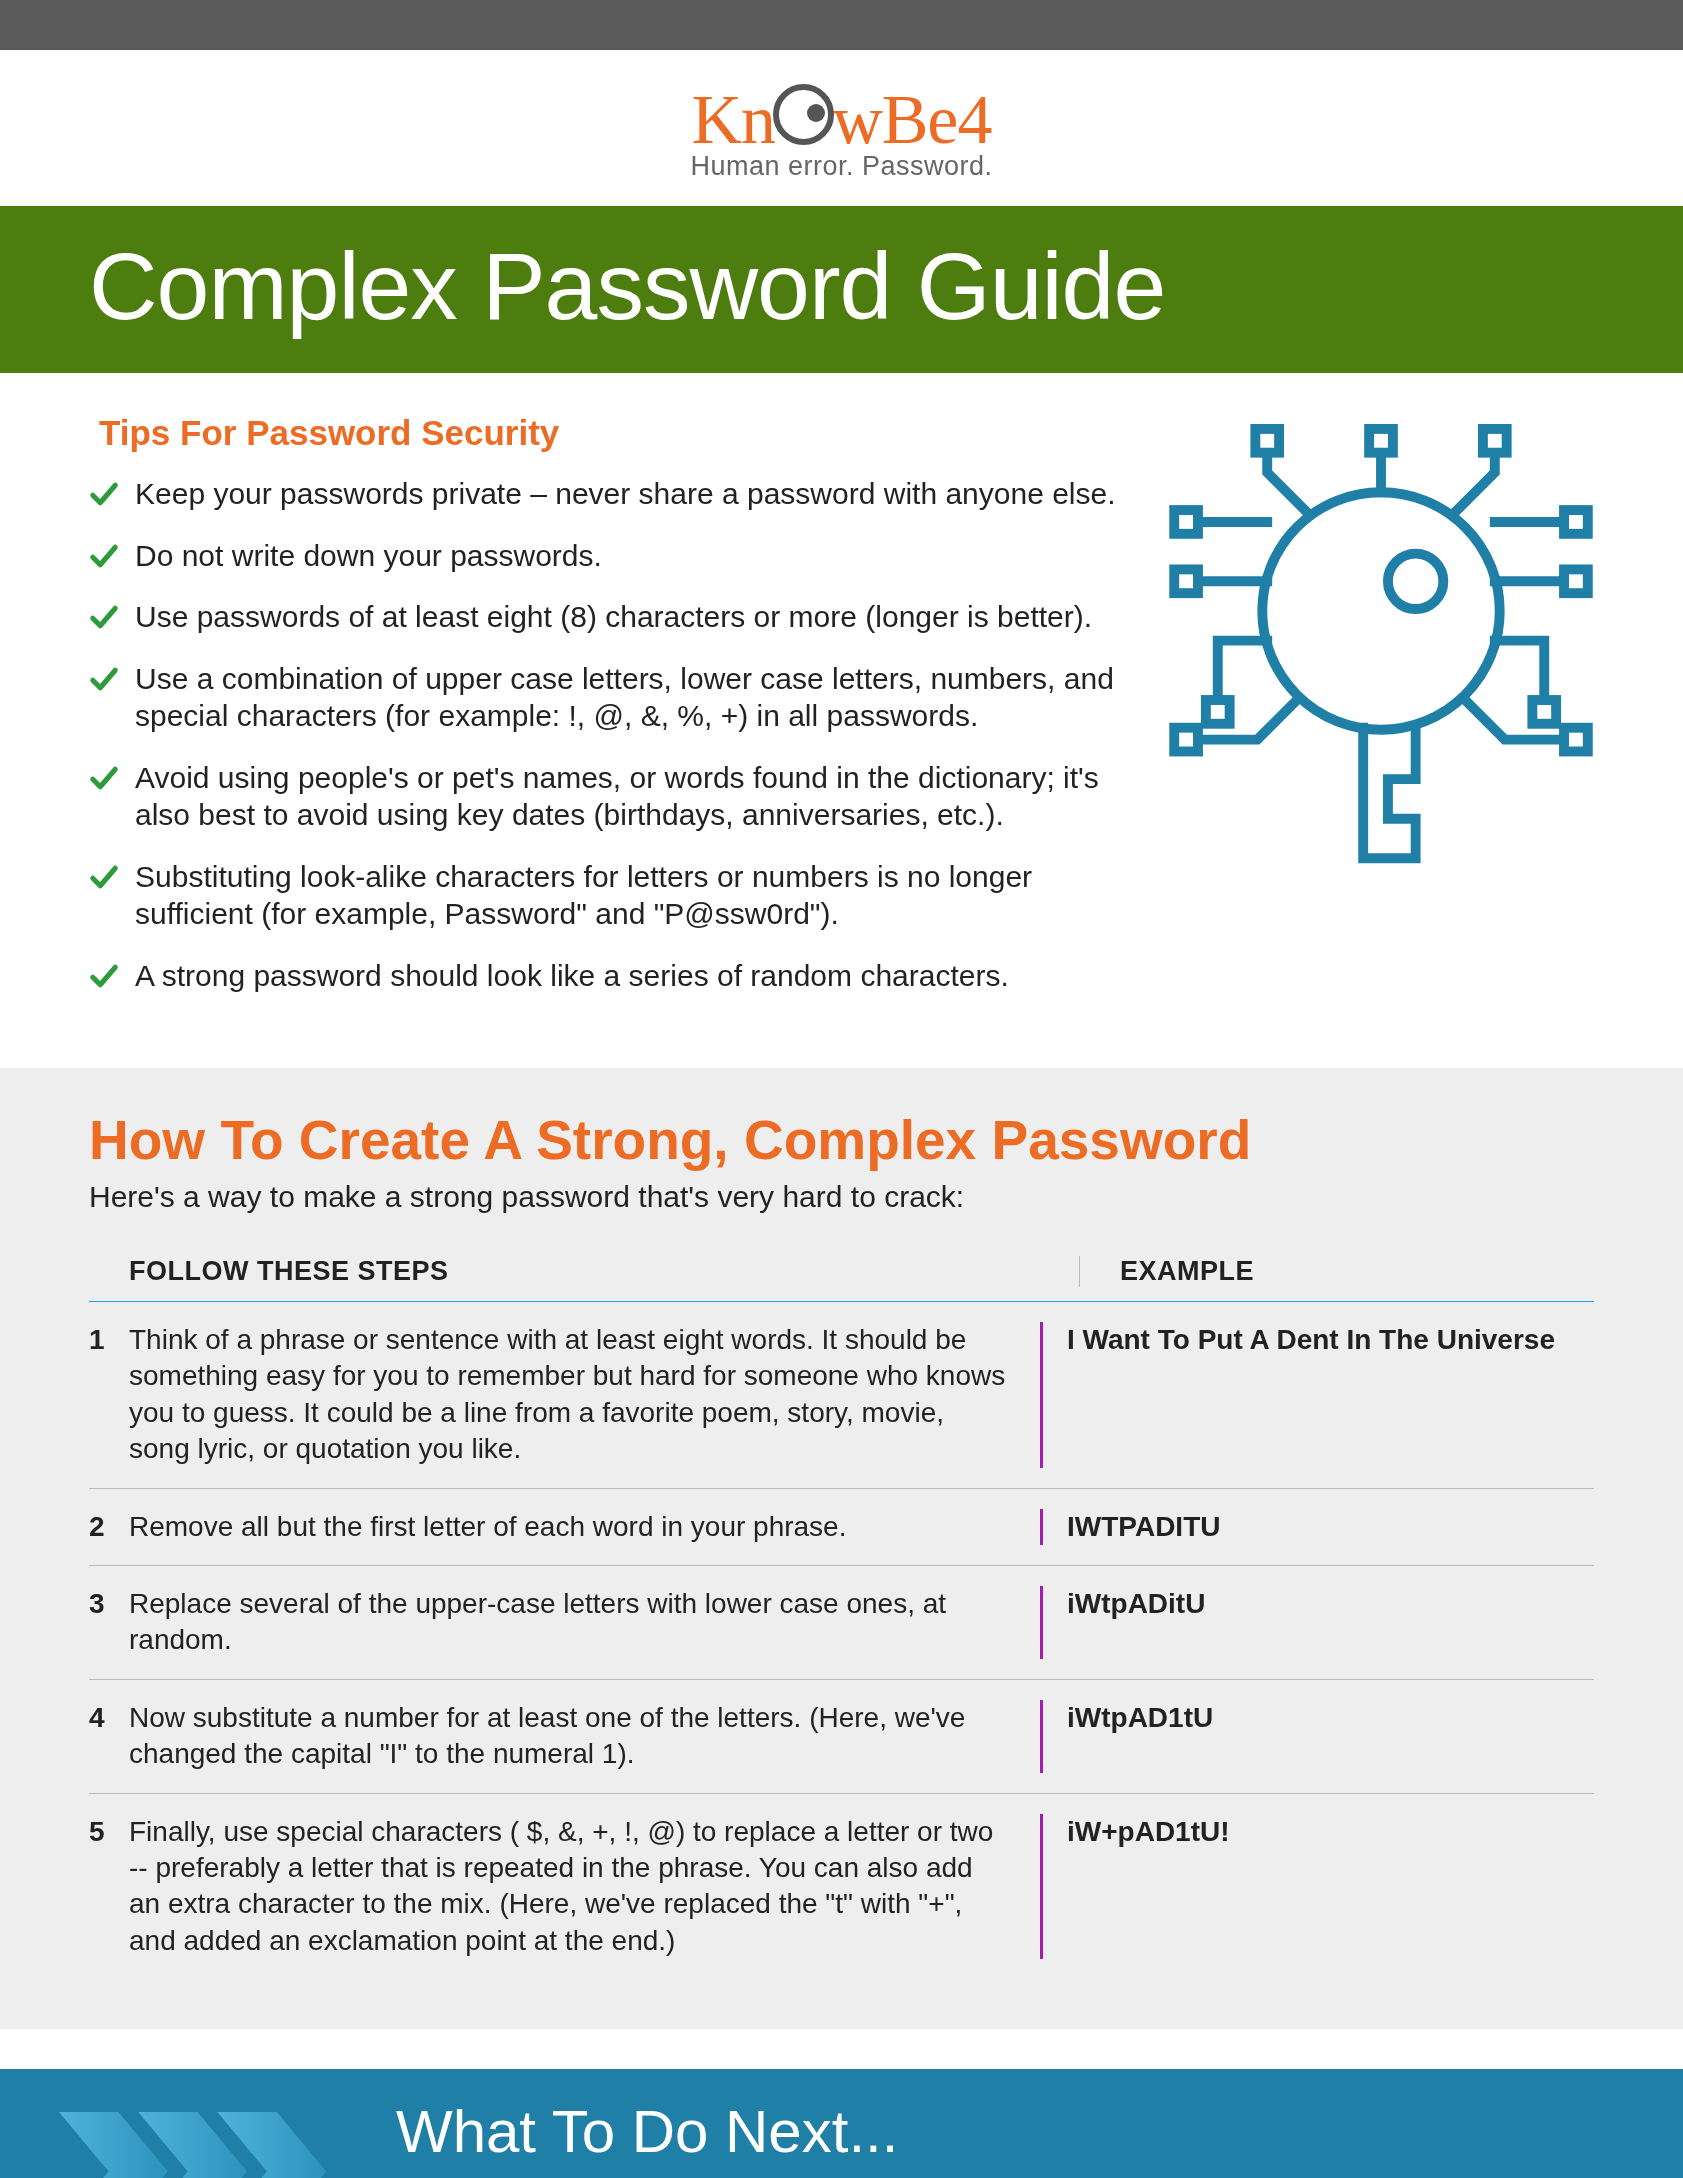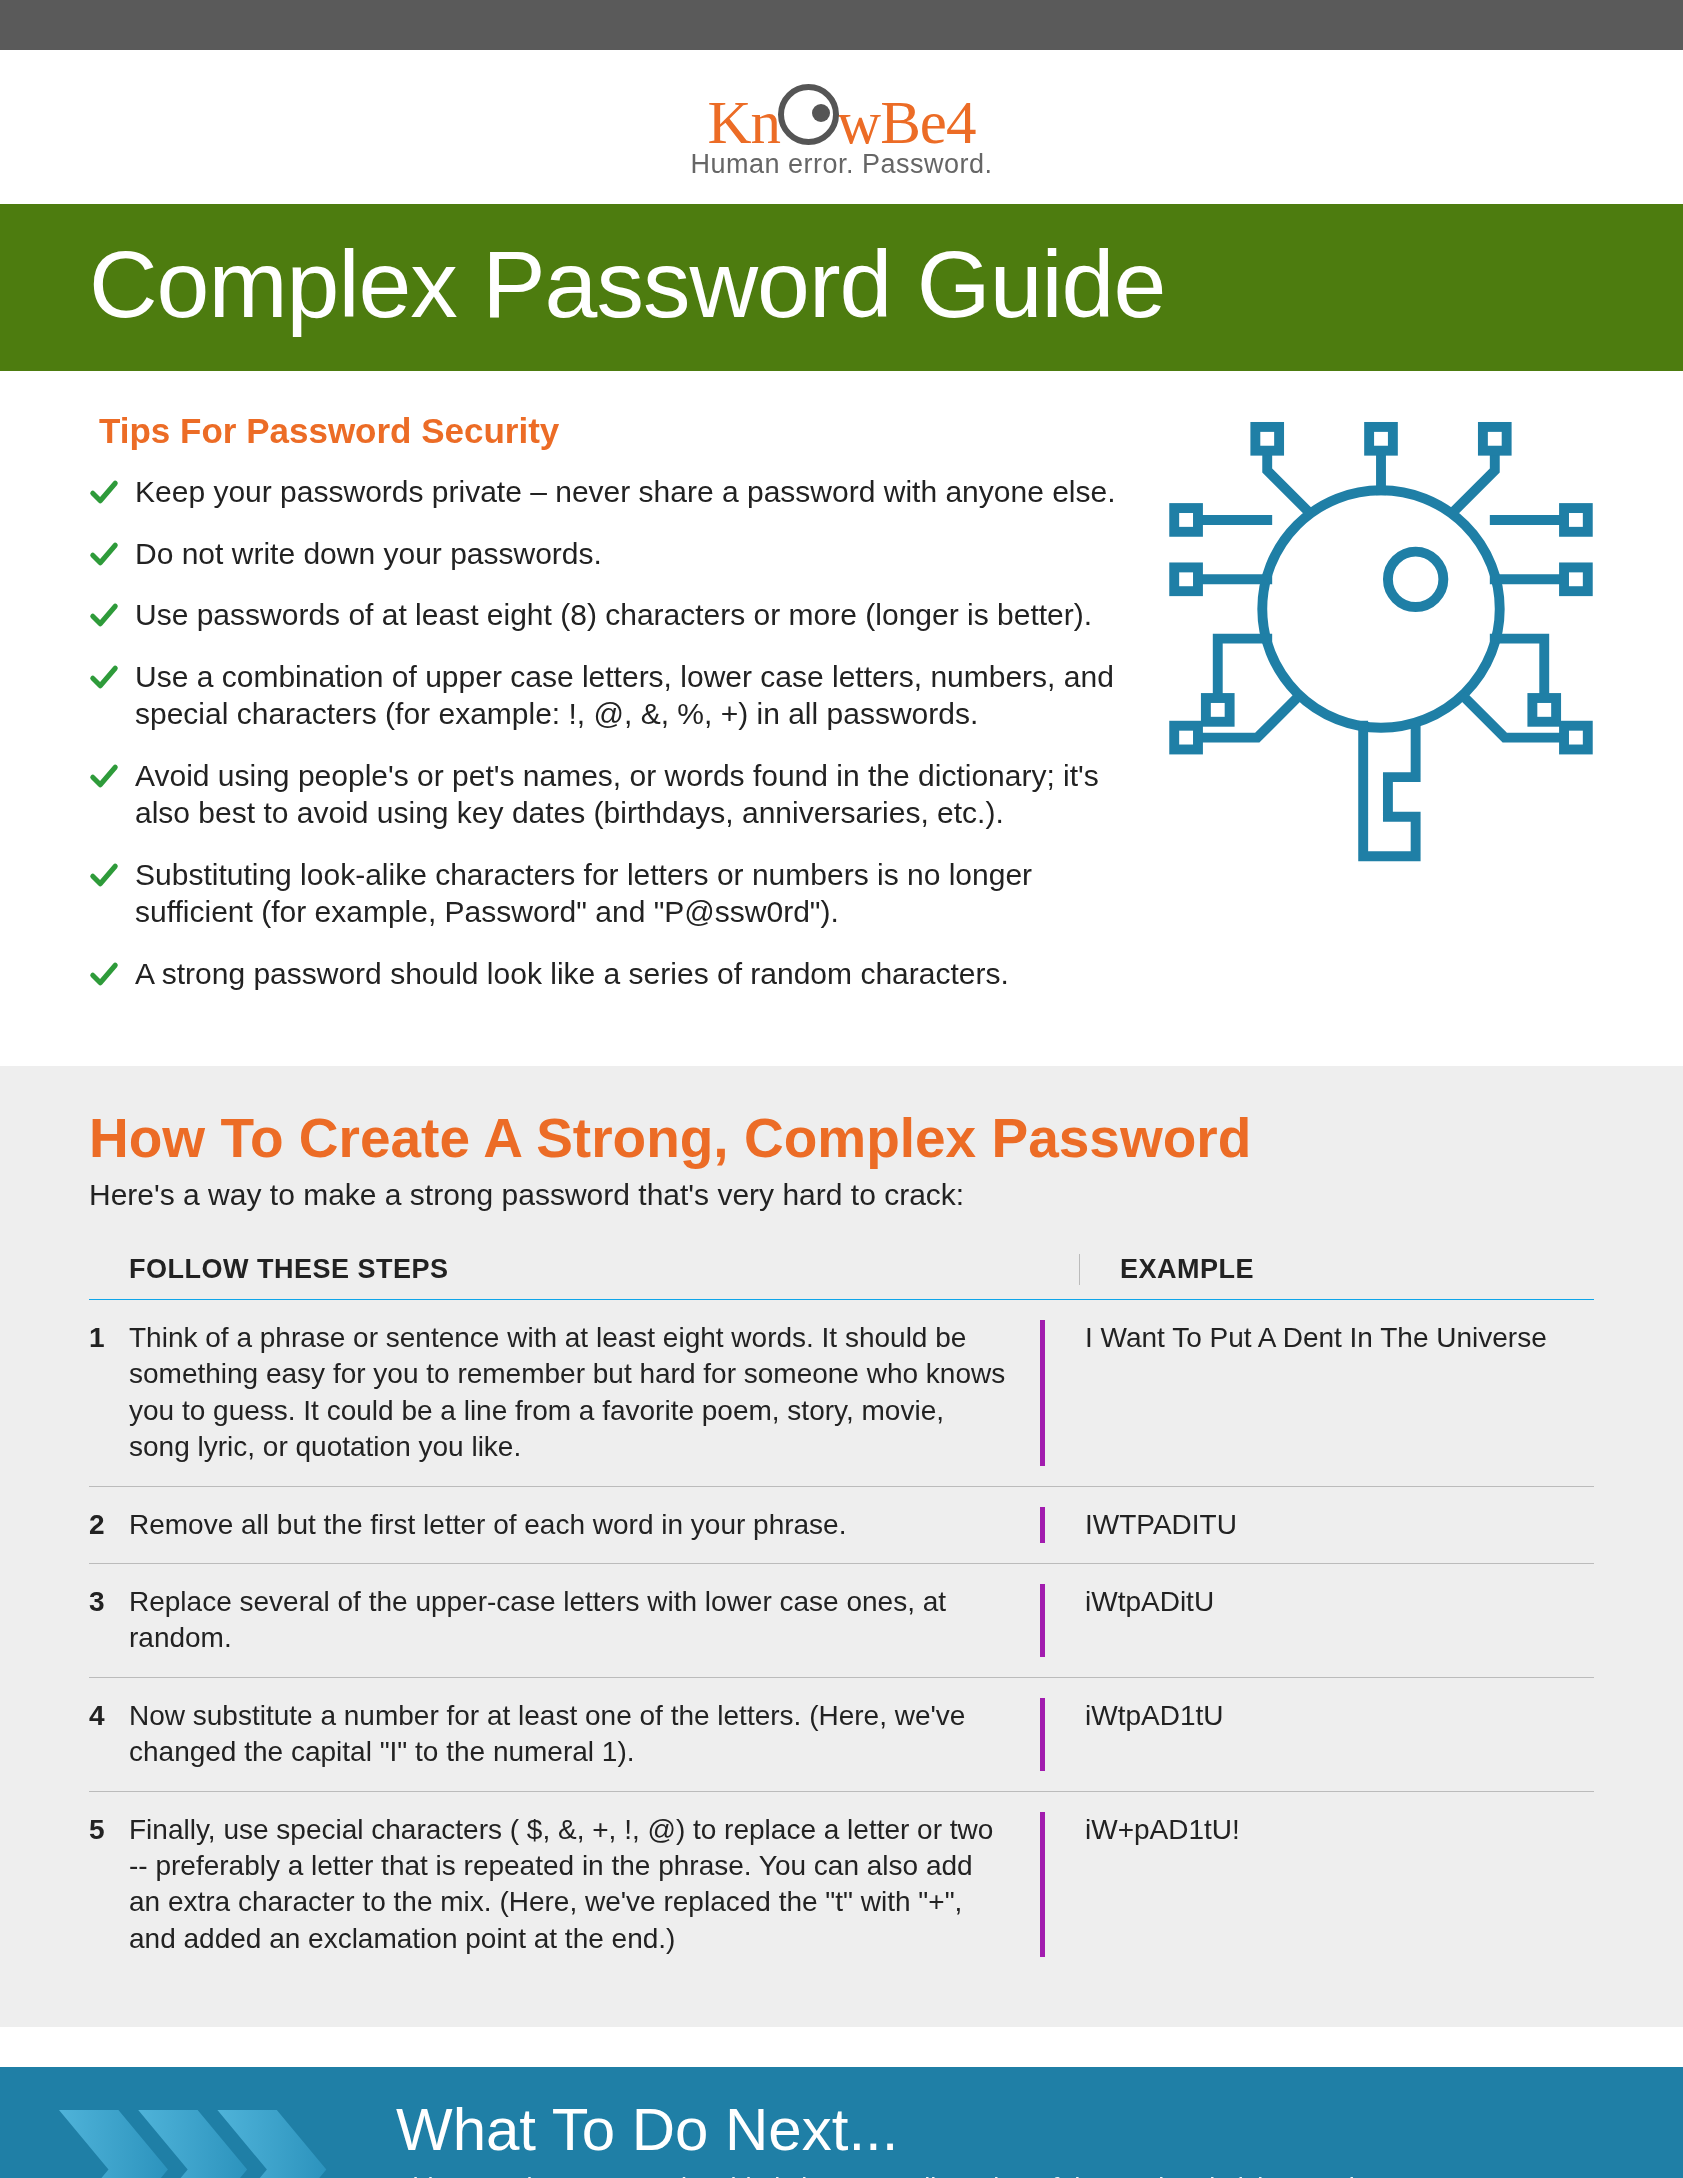--- a/index.html
+++ b/index.html
@@ -12,21 +12,21 @@
     position: relative;
   }
   .top-bar { background: #5a5a5a; height: 50px; width: 100%; }
   .logo-row {
     background: #ffffff;
     text-align: center;
     padding: 34px 0 24px 0;
   }
   .logo-kb4 {
     font-family: Georgia, "Times New Roman", serif;
-    font-size: 61px;
+    font-size: 70px;
     line-height: 1;
     letter-spacing: -1px;
   }
   .logo-kn { color: #ec6c26; font-weight: 400; }
   .logo-o {
     display: inline-block;
     vertical-align: -2px;
     width: 61px; height: 61px;
     border: 6px solid #555;
     border-radius: 50%;
@@ -121,23 +121,23 @@
     font-size: 28px;
     line-height: 1.3;
     border-bottom: 1px solid #bbb;
     padding: 20px 0 20px 0;
   }
   .step-row:last-child { border-bottom: none; }
   .step-num { flex: 0 0 40px; font-weight: 700; }
   .step-text { flex: 0 0 911px; padding-right: 30px; }
   .step-ex {
     flex: 1;
-    border-left: 5px solid #a21caf;
-    padding-left: 40px;
-    font-weight: 400;
+    border-left: 3px solid #a21caf;
+    padding-left: 24px;
+    font-weight: 700;
   }
 
   .next {
     background: #1f7fa6;
     color: #fff;
     display: flex;
     align-items: center;
     padding: 28px 89px 32px 59px;
     gap: 40px;
     margin-top: 40px;

